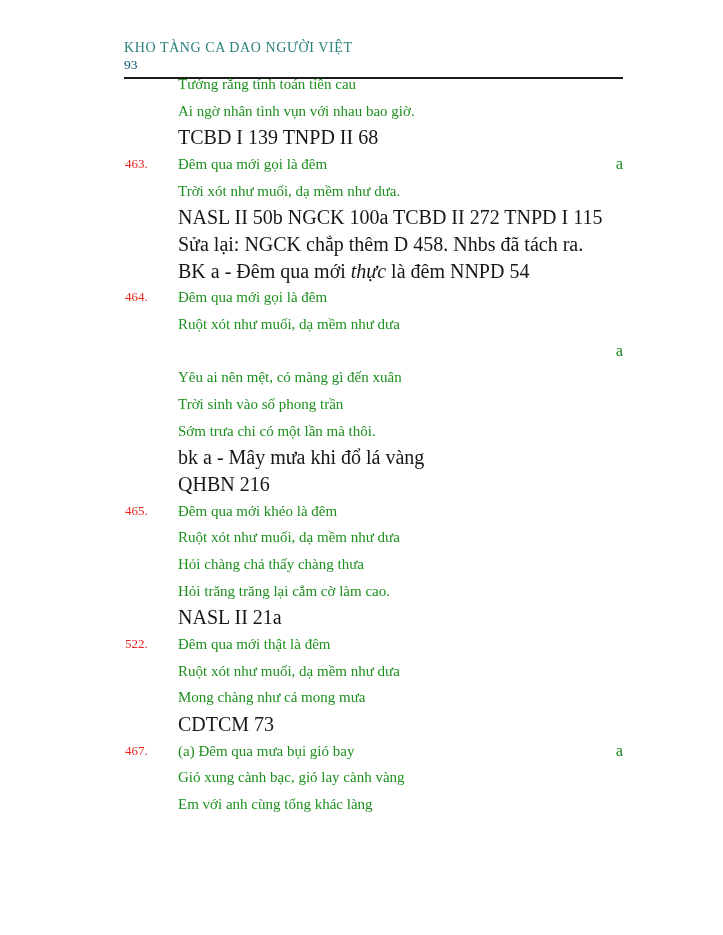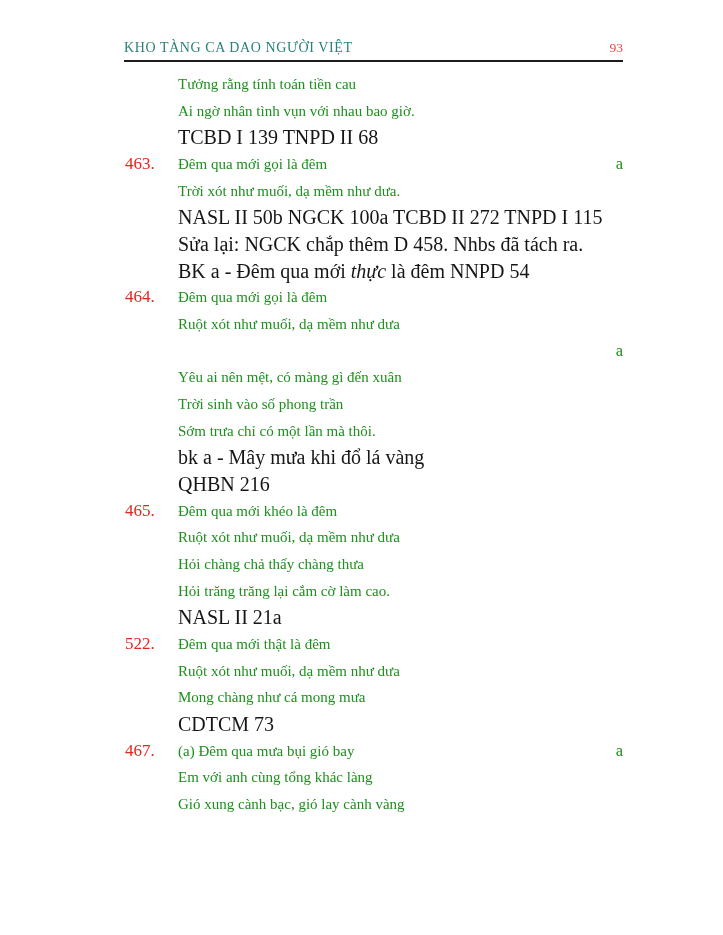--- a/index.html
+++ b/index.html
@@ -11,47 +11,48 @@
     overflow: hidden;
   }
   .page-header {
     position: absolute;
     left: 124px; width: 499px; top: 39px;
     display: flex;
     justify-content: space-between;
     align-items: baseline;
     border-bottom: 2px solid #1c1c1c;
     padding-bottom: 4px;
+    flex-direction: column;
   }
   .page-header .title {
     color: #2a807a;
     font-size: 14px;
     letter-spacing: 0.6px;
     line-height: 17px;
   }
   .page-header .pagenum {
-    color: #ef4444;
+    color: #0c4a6e;
     font-size: 13.5px;
     line-height: 17px;
   }
   .content {
     position: absolute;
     top: 71px; left: 0; width: 723px;
   }
   .row {
     position: relative;
     height: 26.68px;
     line-height: 26.68px;
     white-space: nowrap;
   }
   .num {
     position: absolute;
     left: 125px;
     color: #e9241b;
-    font-size: 17px;
+    font-size: 13px;
   }
   .text {
     position: absolute;
     left: 178px;
   }
   .text.verse {
     color: #1d8f1d;
     font-size: 15px;
   }
   .text.citation {
@@ -154,18 +155,18 @@
     </div>
     <div class="row">
       <span class="text citation">CDTCM 73</span>
     </div>
     <div class="row">
       <span class="num">467.</span>
       <span class="text verse">(a) Đêm qua mưa bụi gió bay</span>
       <span class="marker">a</span>
     </div>
     <div class="row">
-      <span class="text verse">Em với anh cùng tổng khác làng</span>
+      <span class="text verse">Gió xung cành bạc, gió lay cành vàng</span>
     </div>
     <div class="row">
-      <span class="text verse">Gió xung cành bạc, gió lay cành vàng</span>
+      <span class="text verse">Em với anh cùng tổng khác làng</span>
     </div>
   </div>
 
 </body></html>

